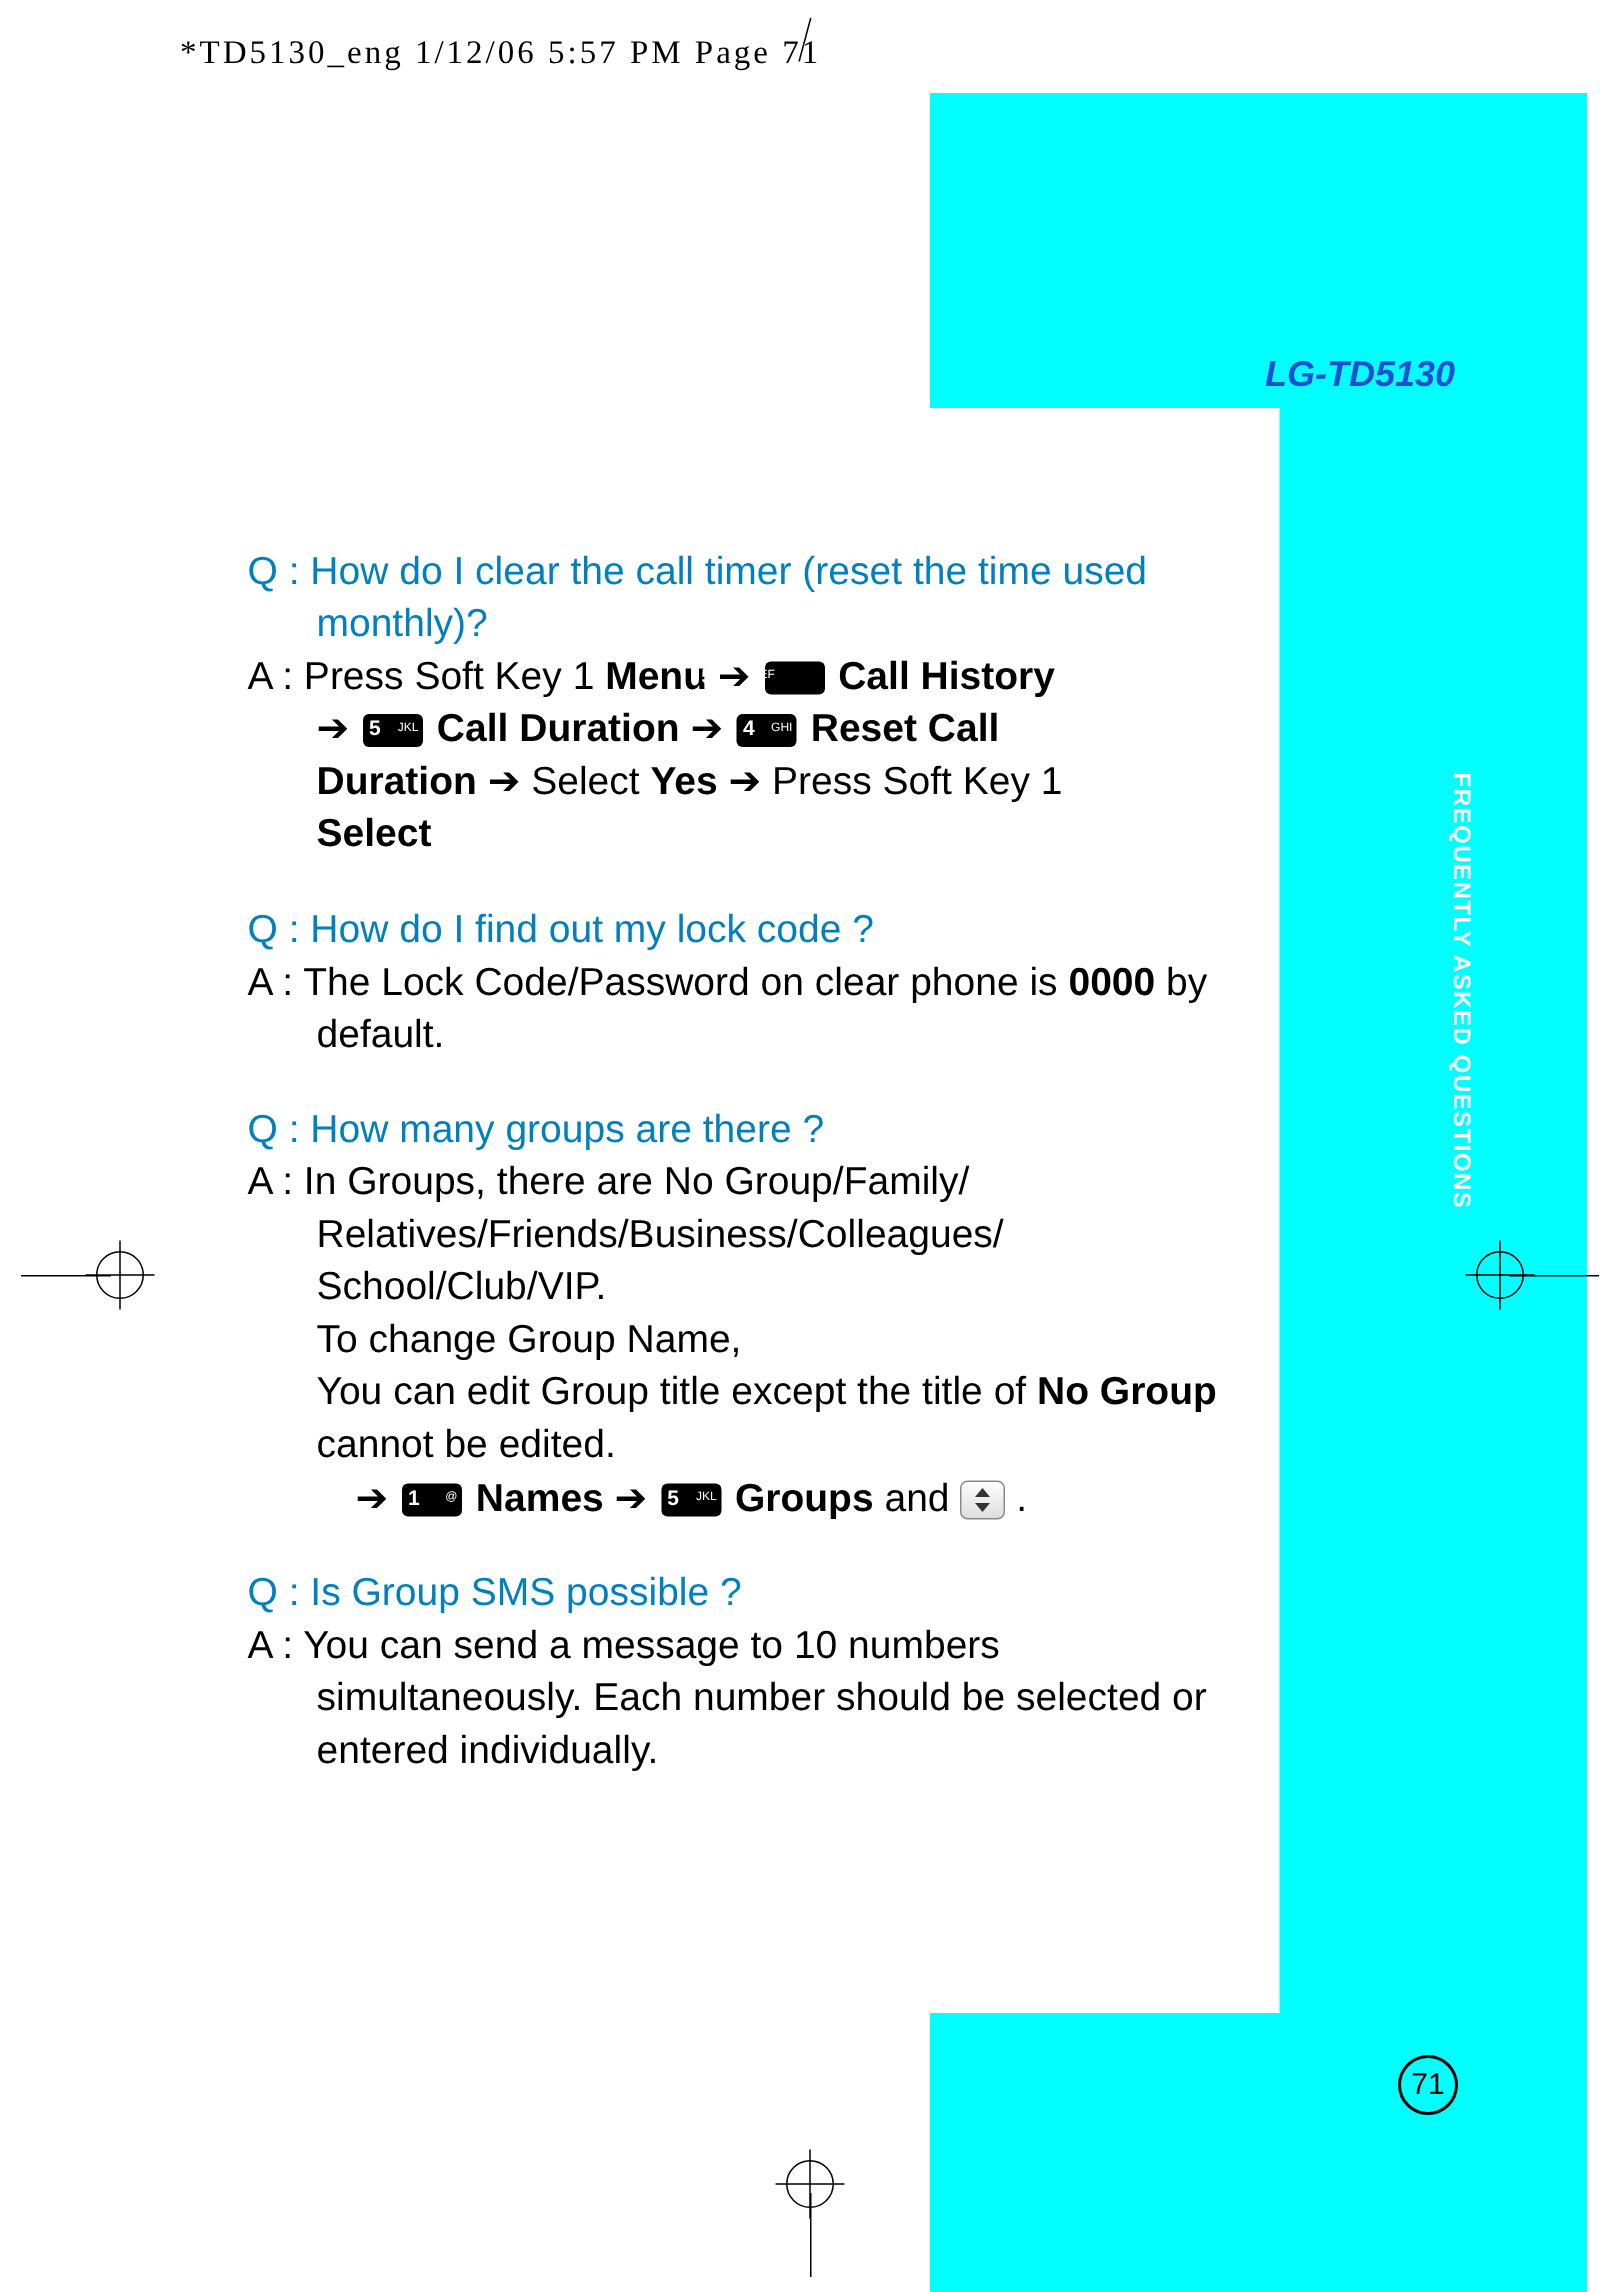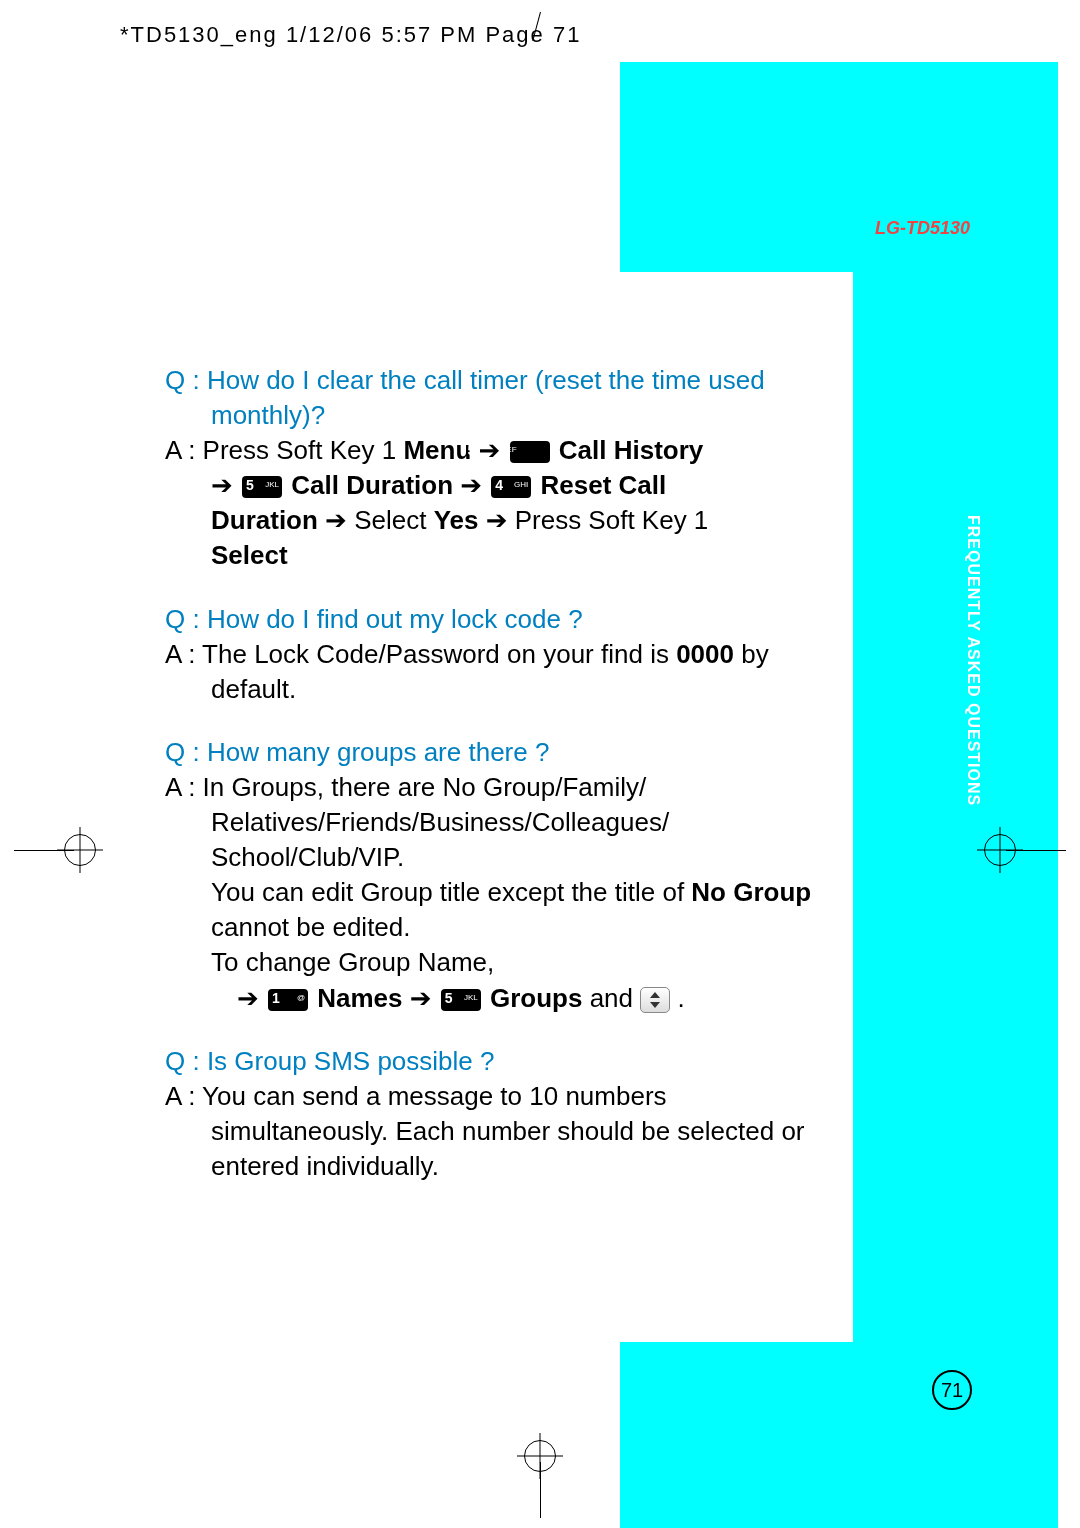--- a/index.html
+++ b/index.html
@@ -8,21 +8,21 @@
     background: #fff;
     width: 1080px;
     height: 1528px;
     position: relative;
     overflow: hidden;
   }
   .header-line {
     position: absolute;
     top: 22px;
     left: 120px;
-    font-family: Liberation Sans, sans-serif;
+    font-family: Liberation Serif, serif;
     font-size: 22px;
     color: #000;
     letter-spacing: 2px;
   }
   .cyan-bar {
     position: absolute;
     top: 62px;
     left: 620px;
     width: 438px;
     height: 1466px;
@@ -31,26 +31,26 @@
   .white-window {
     position: absolute;
     top: 272px;
     left: 620px;
     width: 233px;
     height: 1070px;
     background: #fff;
   }
   .model {
     position: absolute;
-    top: 218px;
+    top: 236px;
     right: 110px;
     font-style: italic;
     font-weight: bold;
-    color: #ef4444;
-    font-size: 18px;
+    color: #1d4ed8;
+    font-size: 24px;
     z-index: 5;
   }
   .side-label {
     position: absolute;
     top: 515px;
     right: 98px;
     writing-mode: vertical-rl;
     text-orientation: mixed;
     font-size: 16px;
     font-weight: bold;
@@ -267,29 +267,29 @@
   </div>
   <div class="a-sub">
     <span class="b">Duration</span><span> ➔ </span><span>Select </span><span class="b">Yes</span><span> ➔ </span><span>Press Soft Key 1</span>
   </div>
   <div class="a-sub">
     <span class="b">Select</span>
   </div>
 
   <div class="q">Q : How do I find out my lock code ?</div>
   <div class="a">
-    <span>A : The Lock Code/Password on your find is </span><span class="b">0000</span><span> by default.</span>
+    <span>A : The Lock Code/Password on clear phone is </span><span class="b">0000</span><span> by default.</span>
   </div>
 
   <div class="q">Q : How many groups are there ?</div>
   <div class="a">A : In Groups, there are No Group/Family/ Relatives/Friends/Business/Colleagues/ School/Club/VIP.</div>
+  <div class="a-sub">To change Group Name,</div>
   <div class="a-sub">
     <span>You can edit Group title except the title of </span><span class="b">No Group</span><span> cannot be edited.</span>
   </div>
-  <div class="a-sub">To change Group Name,</div>
   <div class="a-num-sub">
     <span>➔ </span><span class="key-icon" data-digit="1" data-letters="@"></span><span class="b"> Names</span><span> ➔ </span><span class="key-icon" data-digit="5" data-letters="JKL"></span><span class="b"> Groups</span><span> and </span><span class="nav-icon"></span><span> .</span>
   </div>
 
   <div class="q">Q : Is Group SMS possible ?</div>
   <div class="a">A : You can send a message to 10 numbers simultaneously. Each number should be selected or entered individually.</div>
 </div>
 
 <div class="crop-h-mid">
   <div class="crop-left"></div>

